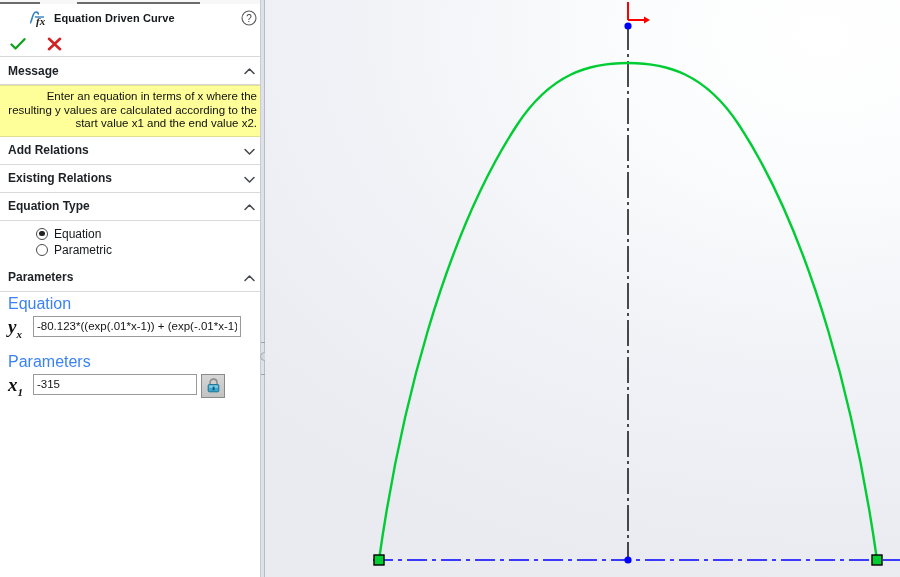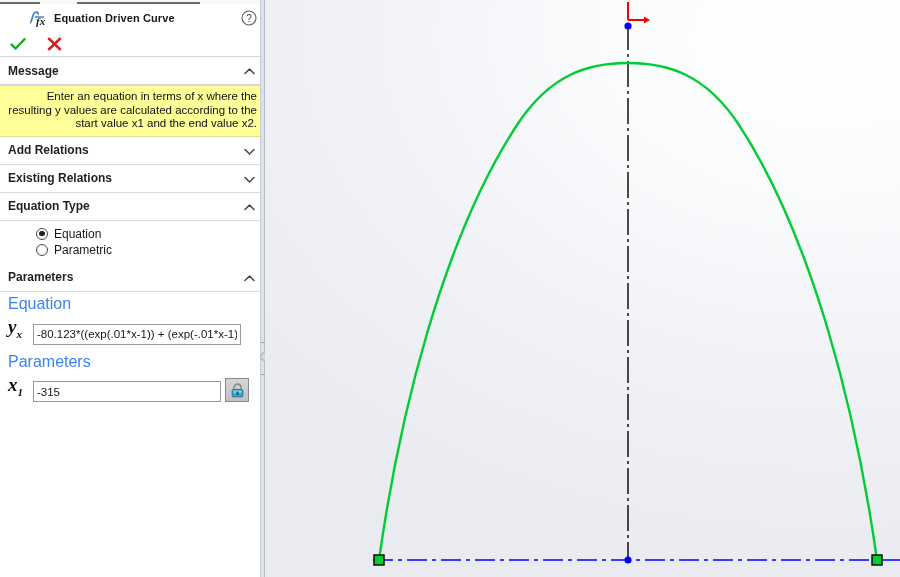--- a/index.html
+++ b/index.html
@@ -141,21 +141,21 @@
   .radio-label { font-size: 12px; color: #15181c; }
 
   .params-label {
     font-size: 16px;
     color: #3b82f6;
     padding: 3px 0 2px 8px;
   }
 
   .field-row {
     display: flex;
-    align-items: flex-end;
+    align-items: flex-start;
     padding: 1px 0 1px 5px;
   }
   .var-glyph {
     width: 28px;
     flex: 0 0 28px;
     font-family: "Liberation Serif", serif;
     font-style: italic;
     font-weight: bold;
     font-size: 19px;
     color: #111;
@@ -173,21 +173,21 @@
     height: 21px;
     border: 1px solid #9a9a9a;
     background: #ffffff;
     font-family: "Liberation Sans", sans-serif;
     font-size: 11.5px;
     color: #151515;
     padding: 0 3px;
     outline: none;
   }
   .txtfield.equation { width: 208px; }
-  .txtfield.param { width: 188px; }
+  .txtfield.param { width: 164px; }
 
   .lockbtn {
     width: 24px; height: 24px;
     margin-left: 4px;
     border: 1px solid #8a8a8a;
     background: linear-gradient(180deg,#d6d6d6 0%,#c2c2c2 100%);
     display: flex; align-items: center; justify-content: center;
     cursor: pointer;
     flex: 0 0 24px;
   }

